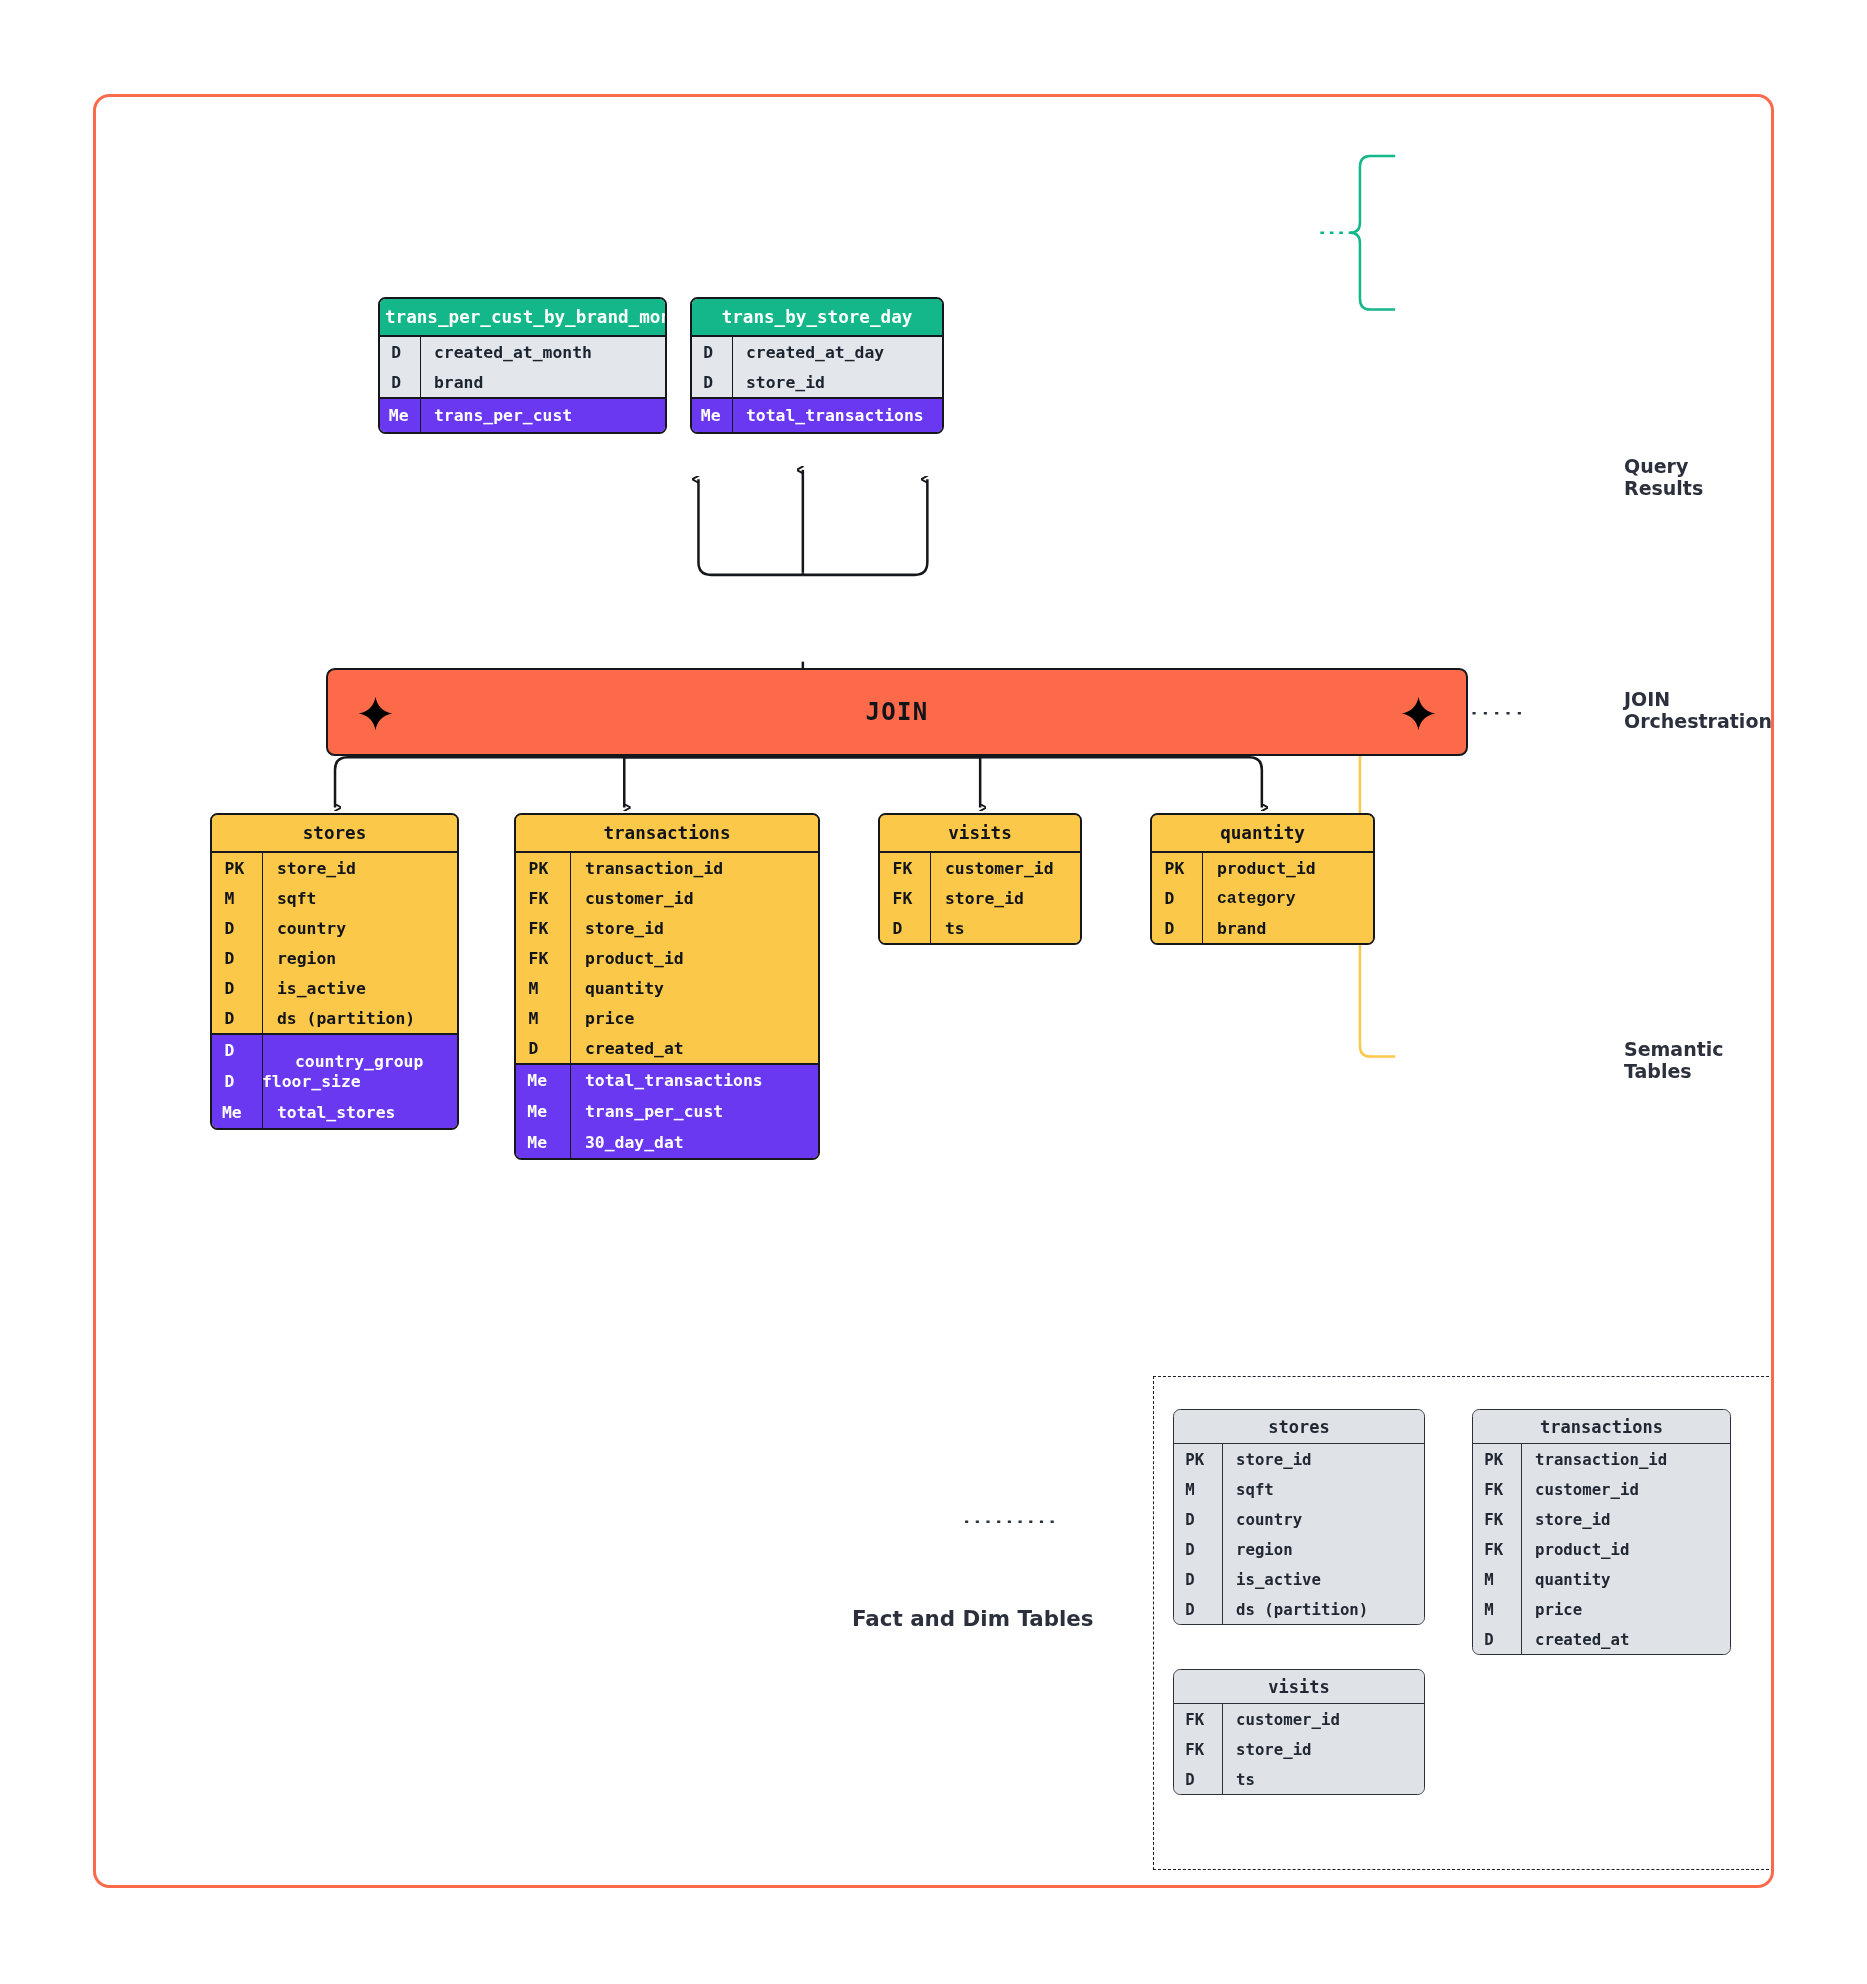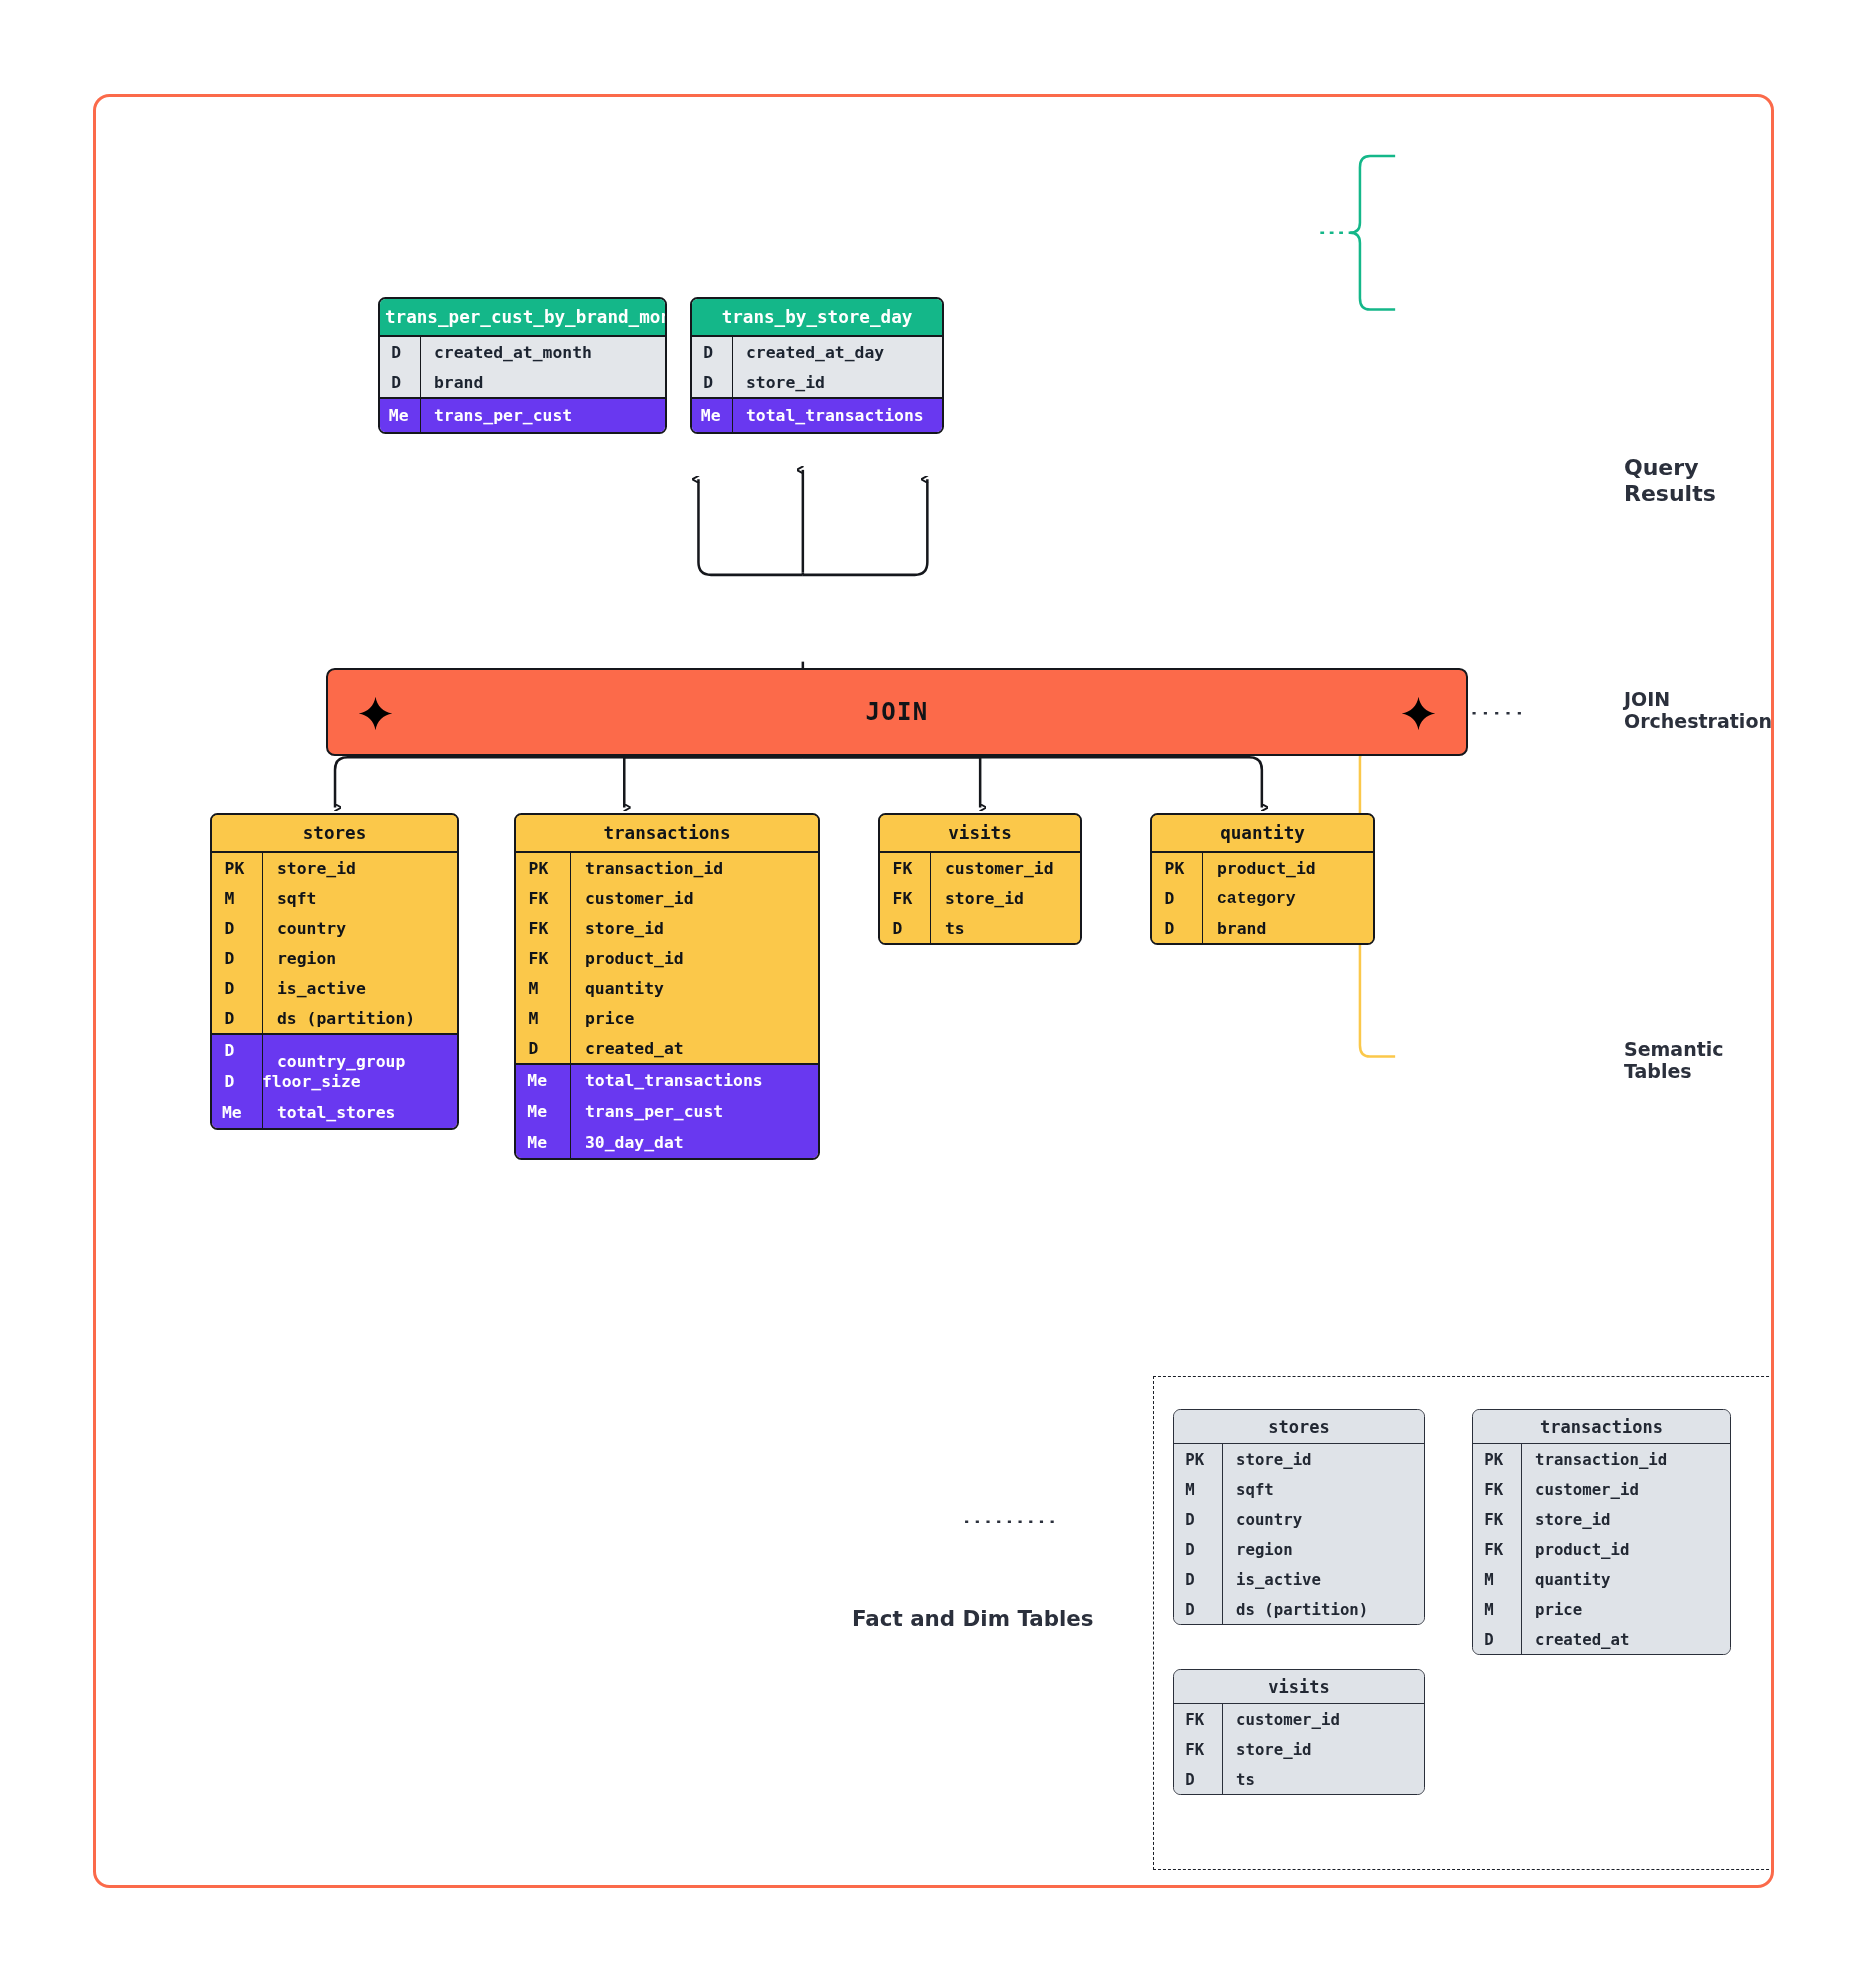--- a/index.html
+++ b/index.html
@@ -68,21 +68,21 @@
     font-family:"DejaVu Sans Mono",monospace;font-weight:bold;font-size:24px;color:#111418;
     letter-spacing:1.3px;
   }
   .sparkle{position:absolute;top:26px;width:35px;height:35px;}
   #sparkle-left{left:30px;}
   #sparkle-right{right:30px;}
 
   
   .ann{position:absolute;font-family:"DejaVu Sans",sans-serif;font-weight:bold;
        color:#2b303c;line-height:1.18;}
-  #ann-query{left:1528px;top:358px;font-size:22px;}
+  #ann-query{left:1528px;top:358px;font-size:19px;}
   #ann-join{left:1528px;top:591px;font-size:19px;}
   #ann-semantic{left:1528px;top:941px;font-size:19px;}
   #ann-fact{left:756px;top:1509px;font-size:21.4px;}
 
   
   #legend{position:absolute;left:224px;top:1584px;}
   .leg-row{display:flex;align-items:center;height:34px;}
   .leg-sw{width:17.6px;height:17.6px;border-radius:1.9px;margin-right:17.6px;flex:0 0 auto;}
   .leg-tx{font-family:"DejaVu Sans Mono",monospace;font-weight:bold;font-size:19px;color:#222833;}
 
@@ -221,21 +221,21 @@
         </div>
         <div class="rowline" style="font-size:16.4px;height:30px;">
           <span class="k" style="width:50px;padding-left:12.6px;box-sizing:border-box;">D</span>
           <span class="v" style="padding-left:15px;">ds (partition)</span>
         </div>
       </div>
       <div class="rowgrp metgrp">
         <div class="vdiv" style="left:50px;"></div>
         <div class="rowline" style="font-size:16.4px;height:31px;">
           <span class="k" style="width:50px;padding-left:12.6px;box-sizing:border-box;">D</span>
-          <span class="v" style="padding-left:15px;margin-top:21px;">country_group</span>
+          <span class="v" style="padding-left:33px;margin-top:21px;">country_group</span>
         </div>
         <div class="rowline" style="font-size:16.4px;height:31px;">
           <span class="k" style="width:50px;padding-left:12.6px;box-sizing:border-box;">D</span>
           <span class="v" style="">floor_size</span>
         </div>
         <div class="rowline" style="font-size:16.4px;height:31px;">
           <span class="k" style="width:50px;padding-left:10px;box-sizing:border-box;">Me</span>
           <span class="v" style="padding-left:15px;">total_stores</span>
         </div>
       </div>

